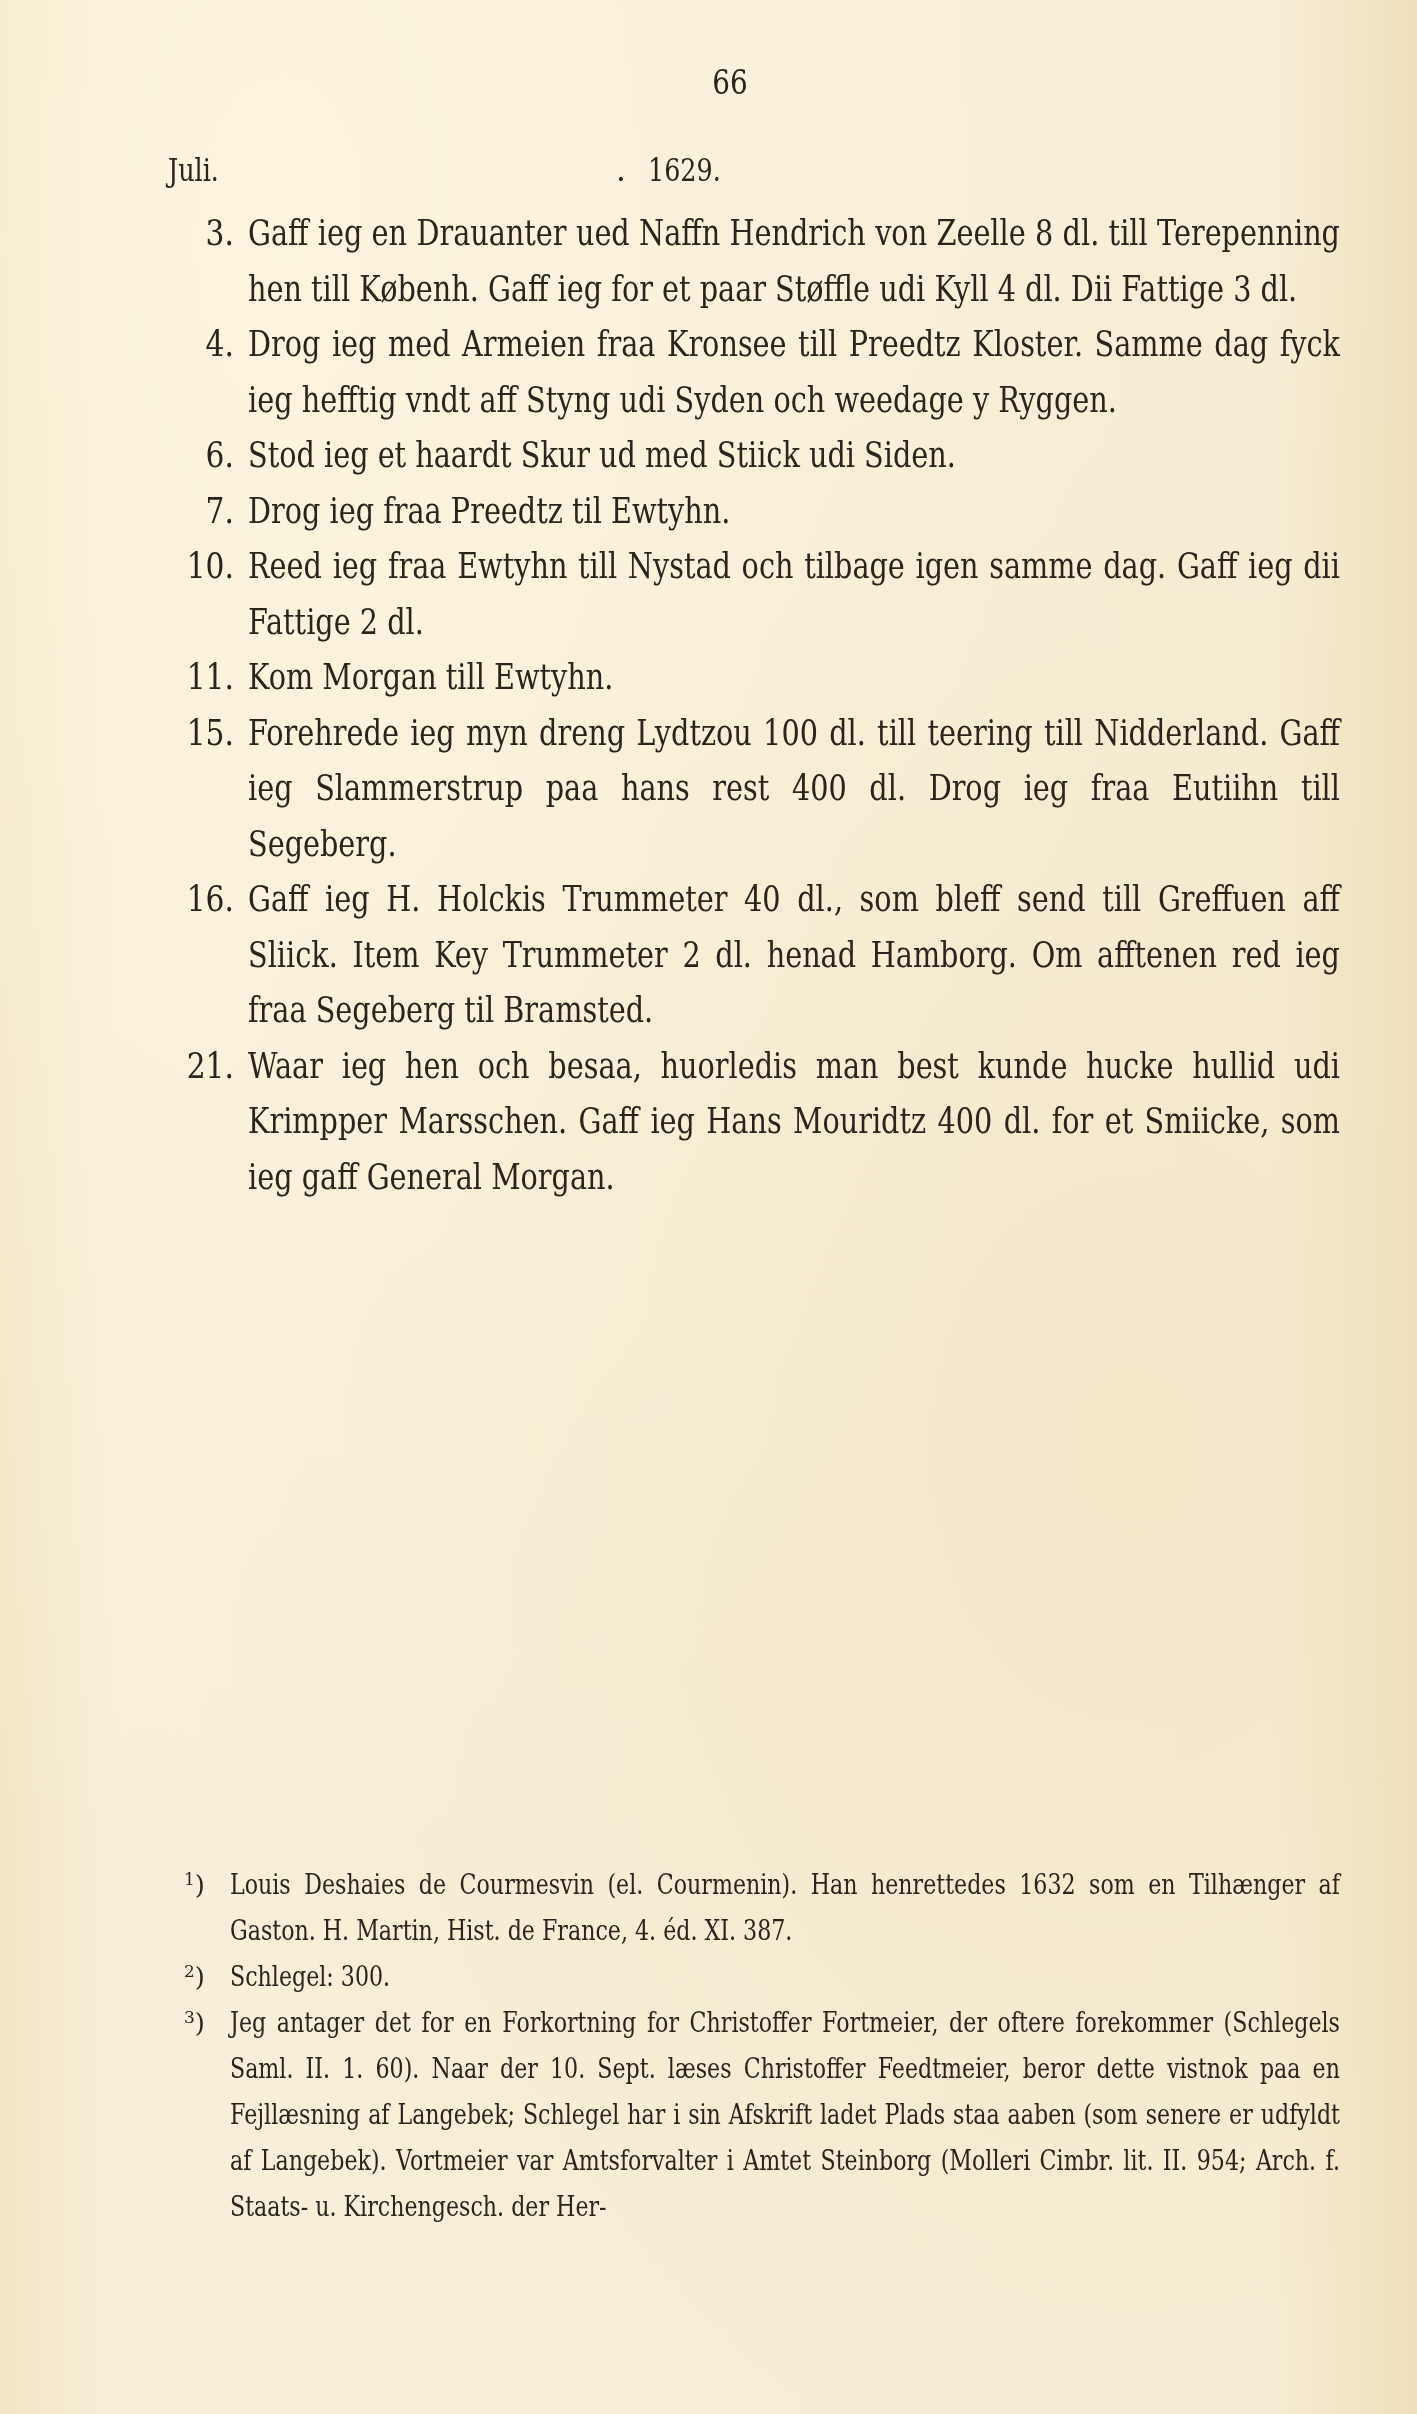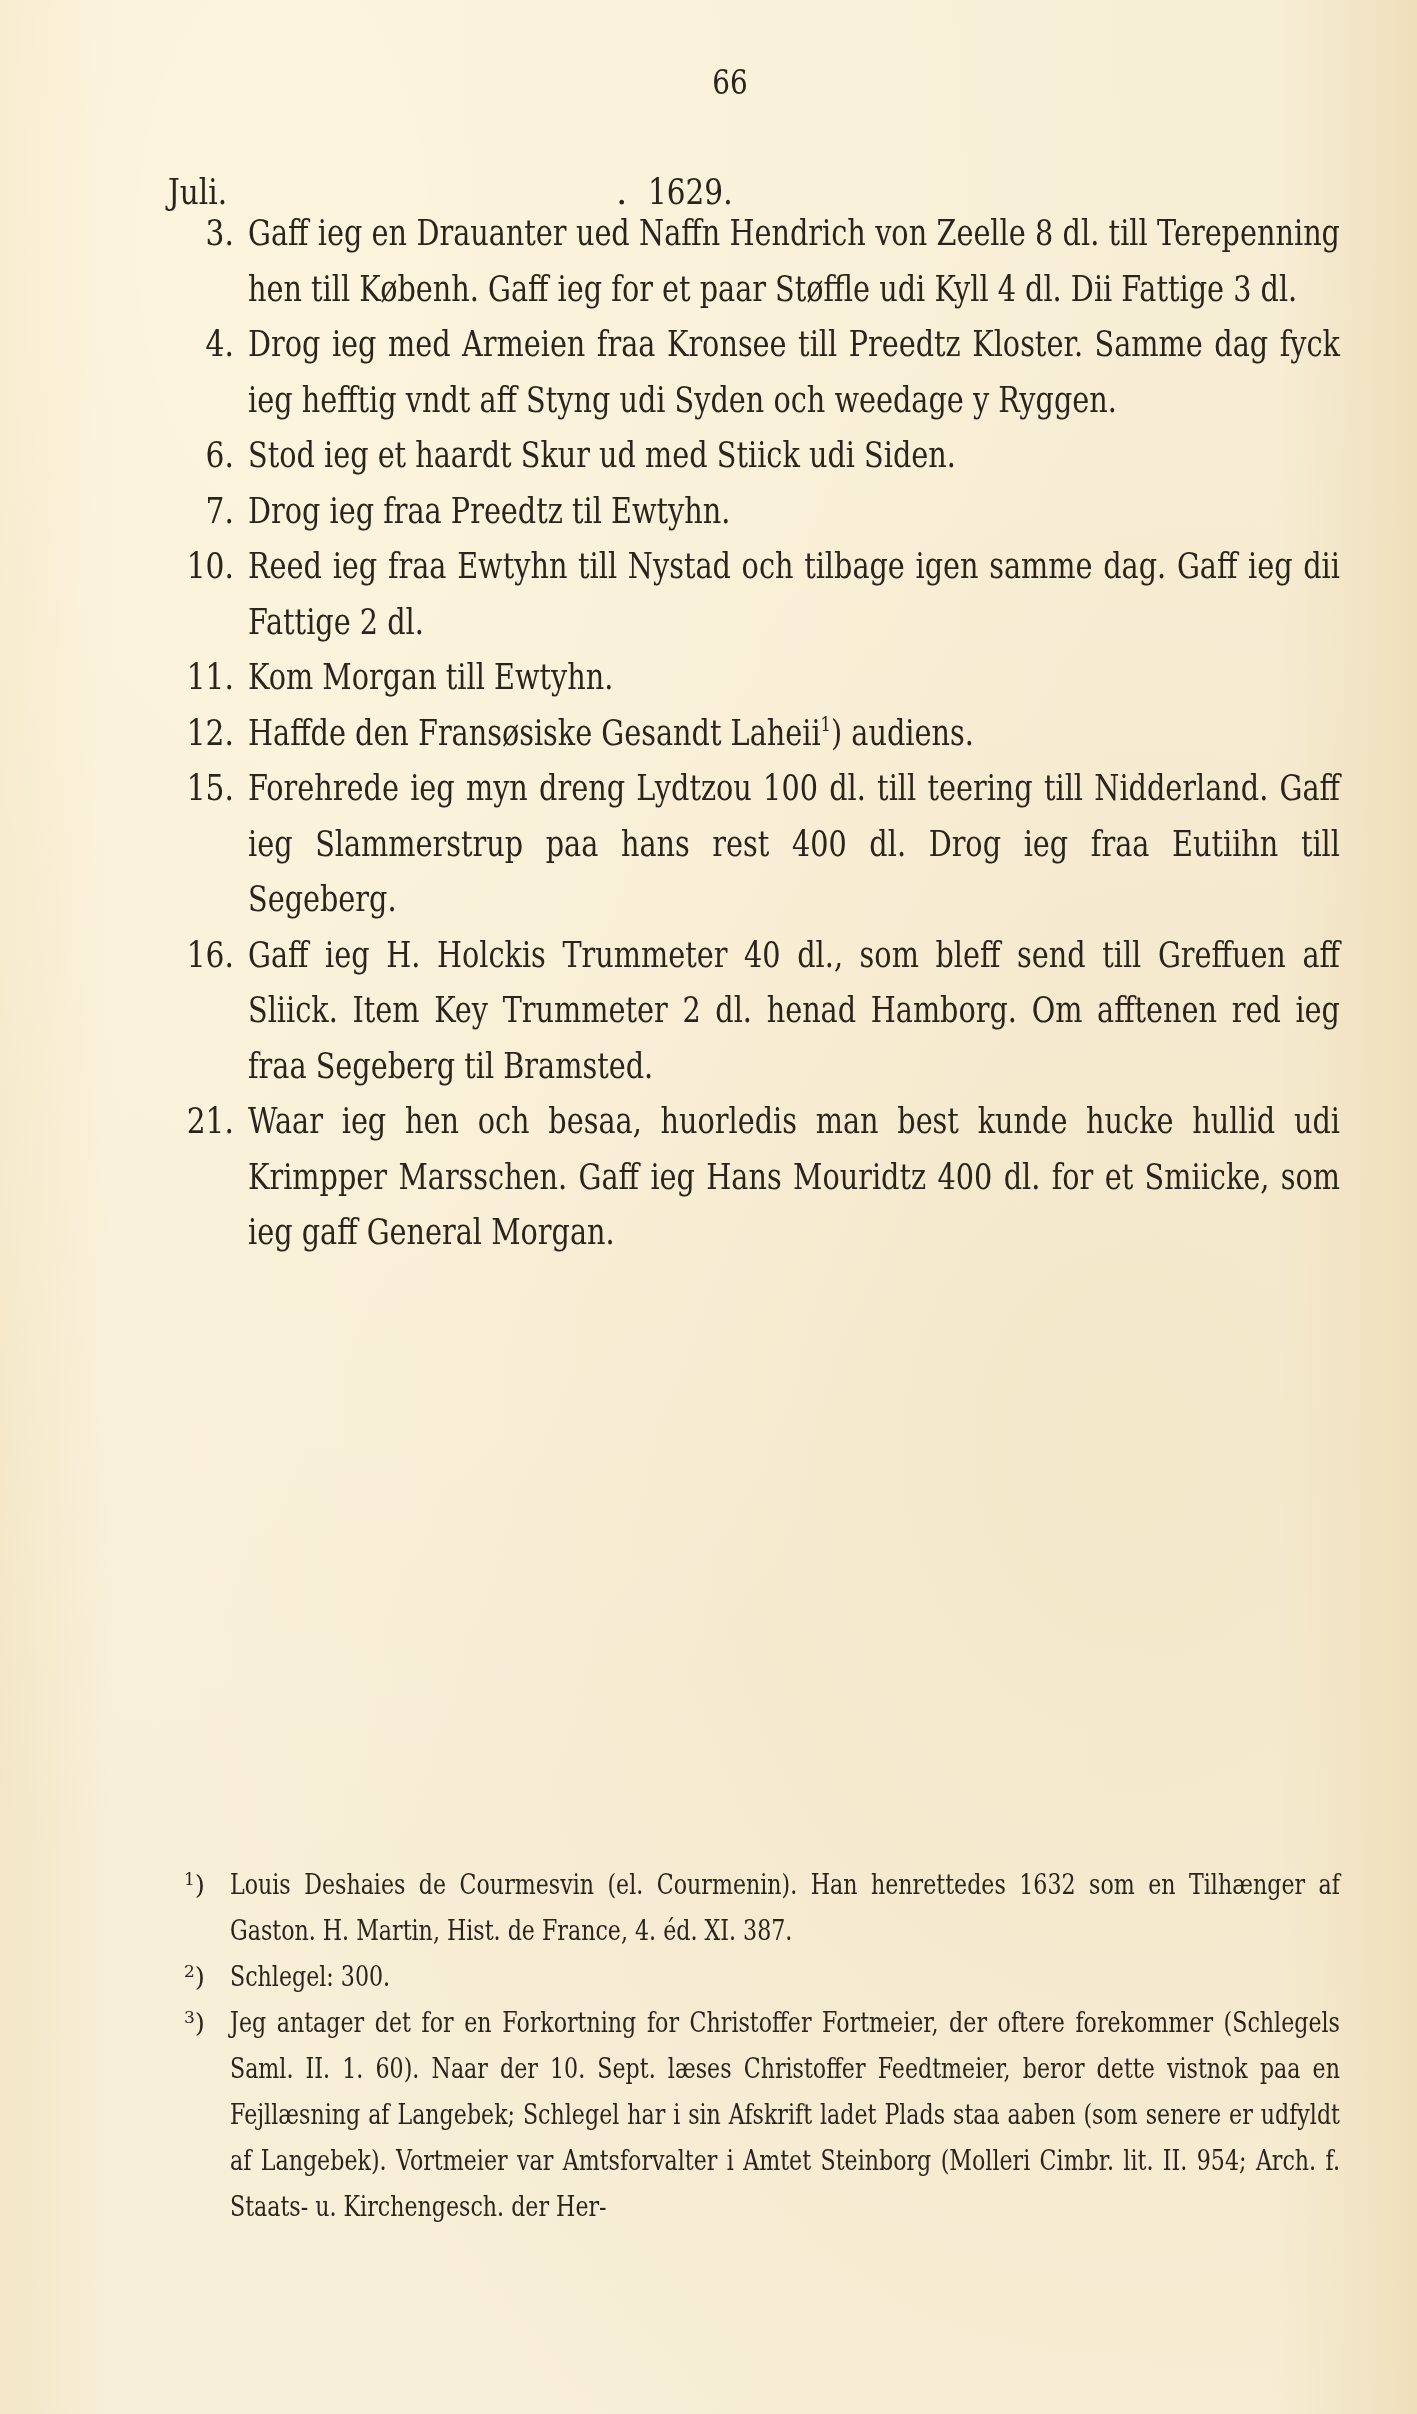--- a/index.html
+++ b/index.html
@@ -36,22 +36,21 @@
       font-size: 34px;
       letter-spacing: 0px;
       transform: scaleX(0.82);
     }
     .running-head {
       position: absolute;
       top: 152px;
       left: 168px;
       width: 1180px;
       height: 50px;
-      font-size: 36px;
-      margin-top: 19px;
+      font-size: 31px;
     }
     .running-head .month {
       position: absolute;
       left: 0;
       top: 0;
       transform: scaleX(0.82);
       transform-origin: left top;
     }
     .running-head .year {
       position: absolute;
@@ -168,24 +167,20 @@
     <div class="entry">
       <span class="num">10.</span>
       <span class="txt">Reed ieg fraa Ewtyhn till Nystad och tilbage igen samme dag. Gaff ieg dii Fattige 2 dl.</span>
     </div>
 
     <div class="entry">
       <span class="num">11.</span>
       <span class="txt">Kom Morgan till Ewtyhn.</span>
     </div>
 
-    <div class="entry">
-      <span class="num">12.</span>
-      <span class="txt"><span>Haffde den Fransøsiske Gesandt Laheii</span><sup class="fn">1</sup><span>) audiens.</span></span>
-    </div>
 
     <div class="entry">
       <span class="num">15.</span>
       <span class="txt">Forehrede ieg myn dreng Lydtzou 100 dl. till teering till Nidderland. Gaff ieg Slammerstrup paa hans rest 400 dl. Drog ieg fraa Eutiihn till Segeberg.</span>
     </div>
 
     <div class="entry">
       <span class="num">16.</span>
       <span class="txt">Gaff ieg H. Holckis Trummeter 40 dl., som bleff send till Greffuen aff Sliick. Item Key Trummeter 2 dl. henad Hamborg. Om afftenen red ieg fraa Segeberg til Bramsted.</span>
     </div>

